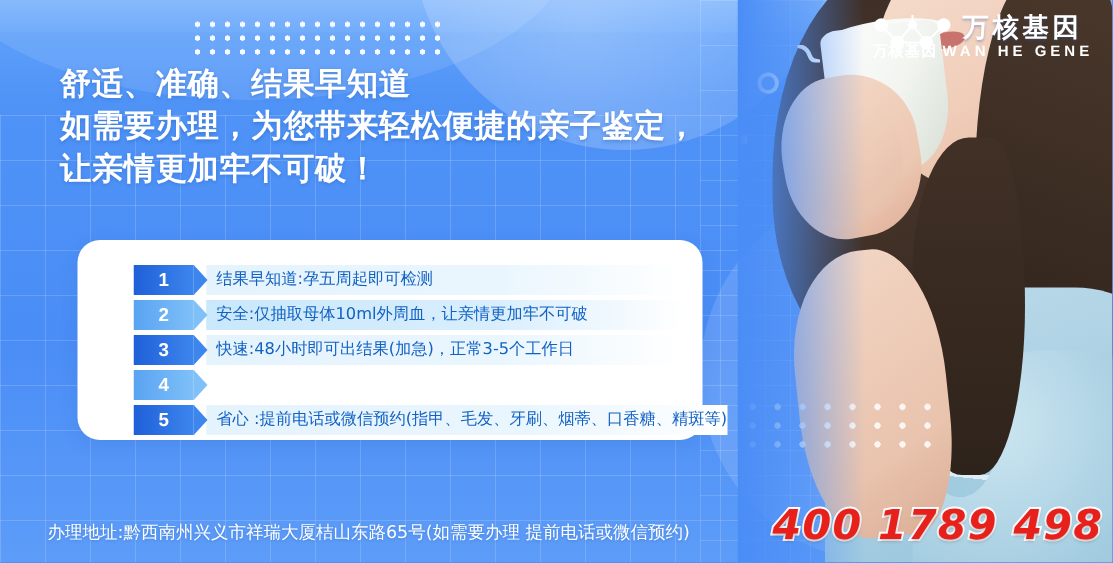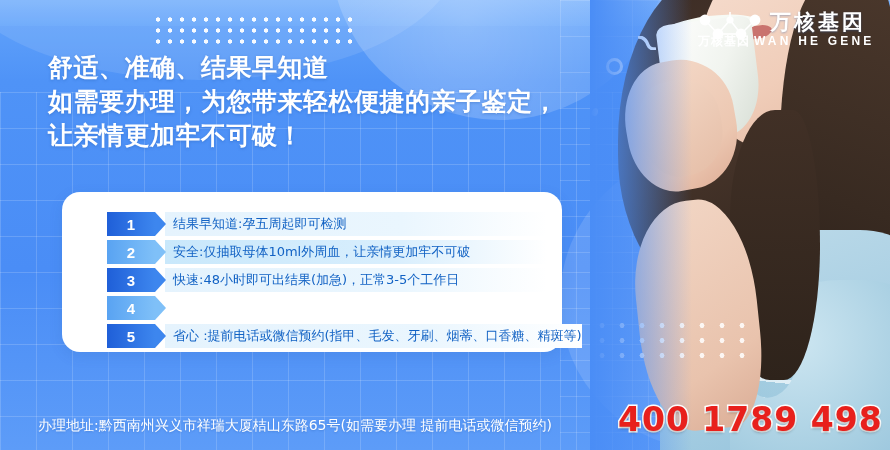--- a/index.html
+++ b/index.html
@@ -218,21 +218,21 @@
   
   .address{
     position:absolute;left:38px;top:377px;z-index:15;
     font-size:14px;color:#ffffff;white-space:nowrap;
     font-family:"DejaVu Sans","Liberation Sans",sans-serif;
     text-shadow:0 1px 2px rgba(30,80,160,.3);
     margin-top:40px;
   }
   .phone{
     position:absolute;left:618px;top:400px;z-index:25;
-    font-size:33px;font-weight:bold;
+    font-size:33px;font-weight:bold;font-style:italic;
     color:#e8201c;letter-spacing:1px;white-space:nowrap;
     font-family:"DejaVu Sans","Liberation Sans",sans-serif;
     -webkit-text-stroke:3px #ffffff;
     paint-order:stroke fill;
     text-shadow:0 2px 3px rgba(0,0,0,.25);
   }
 </style>
 </head>
 <body>
 

